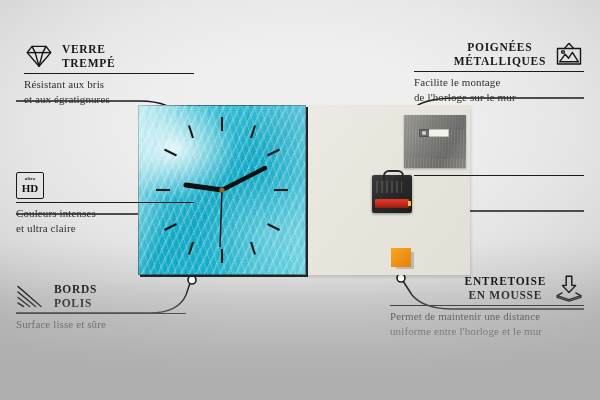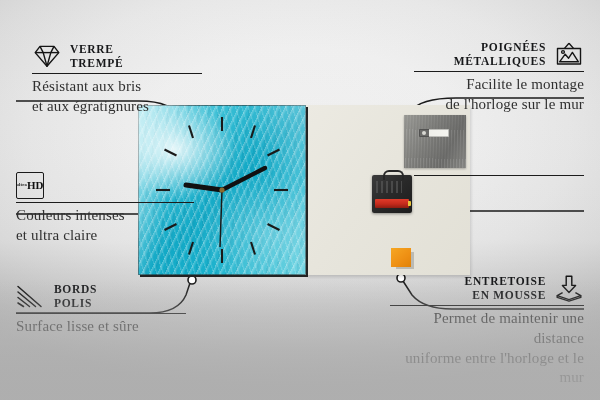--- a/index.html
+++ b/index.html
@@ -97,31 +97,31 @@
   
   .callout{position:absolute;}
   .callout .head{display:flex;align-items:center;gap:8px;}
   .callout.left .head{justify-content:flex-start;}
   .callout.right .head{justify-content:flex-end;}
   .callout .title{
     font-weight:bold;font-size:11.5px;letter-spacing:.06em;color:#17181a;
     line-height:1.22;text-transform:uppercase;white-space:pre-line;
   }
   .callout.left .title{text-align:left;}
-  .callout.right .title{text-align:right;}
+  .callout.right .title{text-align:center;}
   .callout .rule{height:1px;background:#1c1c1c;margin:3px 0 3px;}
   .callout .desc{
-    font-size:15px;color:#303030;line-height:1.32;white-space:pre-line;letter-spacing:.01em;
+    font-size:11px;color:#303030;line-height:1.32;white-space:pre-line;letter-spacing:.01em;
   }
   .callout.left .desc{text-align:left;}
-  .callout.right .desc{text-align:right;}
+  .callout.right .desc{}
   .ico{flex:0 0 auto;display:block;}
   .hd-badge{
     width:26px;height:25px;border:1.6px solid #1a1a1a;border-radius:2px;
-    display:flex;flex-direction:row;align-items:center;justify-content:center;line-height:1;
+    display:flex;flex-direction:column;align-items:center;justify-content:center;line-height:1;
   }
   .hd-badge .u{font-size:4.6px;font-weight:bold;letter-spacing:.04em;color:#1a1a1a;}
   .hd-badge .h{font-size:11px;font-weight:bold;letter-spacing:.01em;color:#111;margin-top:.5px;}
 </style>
 </head>
 <body>
 
 <div id="stage">
 
   <svg id="lines" viewBox="0 0 600 400">
@@ -172,21 +172,21 @@
       <line x1="51" y1="20.5" x2="55" y2="33"></line>
     </g>
     <g>
       <line x1="84" y1="85" x2="48" y2="80" stroke="#111" stroke-width="5" stroke-linecap="round"></line>
       <line x1="84" y1="85" x2="127" y2="63" stroke="#111" stroke-width="4.4" stroke-linecap="round"></line>
       <line x1="84" y1="85" x2="82" y2="142" stroke="#1a1a1a" stroke-width="1.5"></line>
       <circle cx="84" cy="85" r="2.6" fill="#8a6b2f"></circle>
     </g>
   </svg>
 
-  <div class="callout left" style="left:32px;top:42px;width:170px;">
+  <div class="callout left" style="left:24px;top:42px;width:170px;">
     <div class="head">
       <svg class="ico" width="30" height="26" viewBox="0 0 30 26">
         <g fill="none" stroke="#151515" stroke-width="1.4" stroke-linejoin="round">
           <path d="M3.2,9.6 L8,3.4 L22,3.4 L26.8,9.6 L15,23.2 Z"></path>
           <path d="M3.2,9.6 L26.8,9.6"></path>
           <path d="M8,3.4 L11.2,9.6 L15,23.2 L18.8,9.6 L22,3.4"></path>
         </g>
       </svg>
       <div class="title">VERRE
 TREMPÉ</div>

